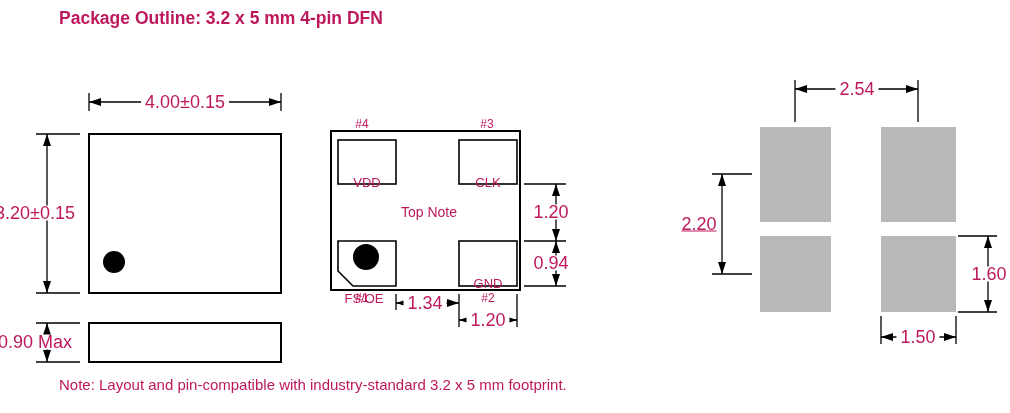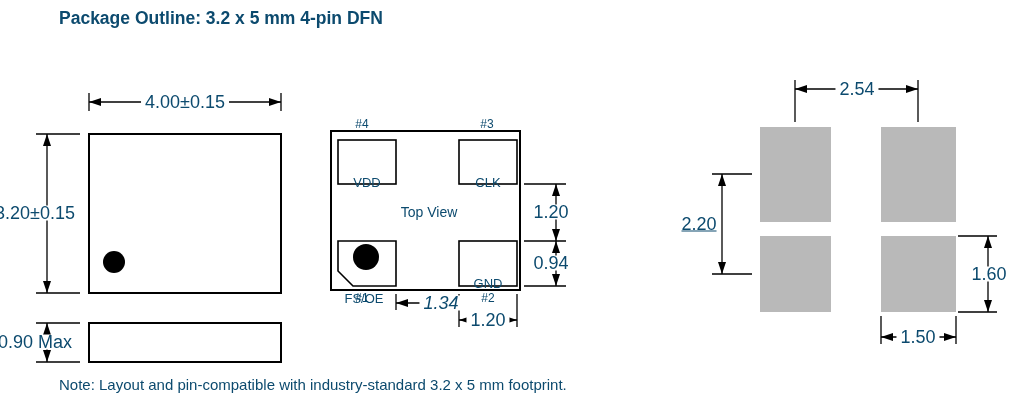--- a/index.html
+++ b/index.html
@@ -1,18 +1,18 @@
 <!DOCTYPE html>
 <html><head>
 <meta charset="utf-8">
 <style>
   html,body{margin:0;padding:0;background:#fff;}
   .canvas{
     position:relative;width:1010px;height:413px;background:#ffffff;overflow:hidden;
-    font-family:"Liberation Sans","DejaVu Sans",sans-serif;color:#0c4a6e;
+    font-family:"Liberation Sans","DejaVu Sans",sans-serif;color:#be185d;
   }
   .title{
     position:absolute;left:59px;top:8px;font-size:17.5px;font-weight:bold;white-space:nowrap;
   }
   .note{
     position:absolute;left:59px;top:376px;font-size:15px;font-weight:normal;white-space:nowrap;
   }
   svg.overlay{position:absolute;left:0;top:0;}
   svg.overlay line{stroke:#000;stroke-width:1.3;}
   svg.overlay .shape{fill:#ffffff;stroke:#000;stroke-width:1.6;}
@@ -110,25 +110,25 @@
   <span class="lbl pinnum" style="left:362px;top:124px;">#4</span>
   <span class="lbl pinnum" style="left:487px;top:124px;">#3</span>
   <span class="lbl pinnum" style="left:488px;top:298px;">#2</span>
   <span class="lbl pinnum" style="left:362px;top:298px;">#1</span>
 
   <span class="lbl padname" style="left:367px;top:162px;">VDD</span>
   <span class="lbl padname" style="left:488px;top:162px;">CLK</span>
   <span class="lbl padname" style="left:488px;top:263px;">GND</span>
   <span class="lbl padname" style="left:364px;top:278px;">FS/OE</span>
 
-  <span class="lbl topview" style="left:429px;top:212px;">Top View</span>
+  <span class="lbl topview" style="left:429px;top:212px;">Top Note</span>
 
   <span class="lbl dim" style="left:551px;top:212px;">1.20</span>
   <span class="lbl dim" style="left:551px;top:263px;">0.94</span>
-  <span class="lbl dim" style="left:441px;top:303px;font-style:italic;">1.34</span>
+  <span class="lbl dim" style="left:425px;top:303px;">1.34</span>
   <span class="lbl dim" style="left:488px;top:320px;">1.20</span>
 
   <span class="lbl dim" style="left:857px;top:89px;">2.54</span>
   <span class="lbl dim" style="left:699px;top:224px;text-decoration:underline;">2.20</span>
   <span class="lbl dim" style="left:989px;top:274px;">1.60</span>
   <span class="lbl dim" style="left:918px;top:337px;">1.50</span>
 
   <div class="note">Note: Layout and pin-compatible with industry-standard 3.2 x 5 mm footprint.</div>
 
 </div>

